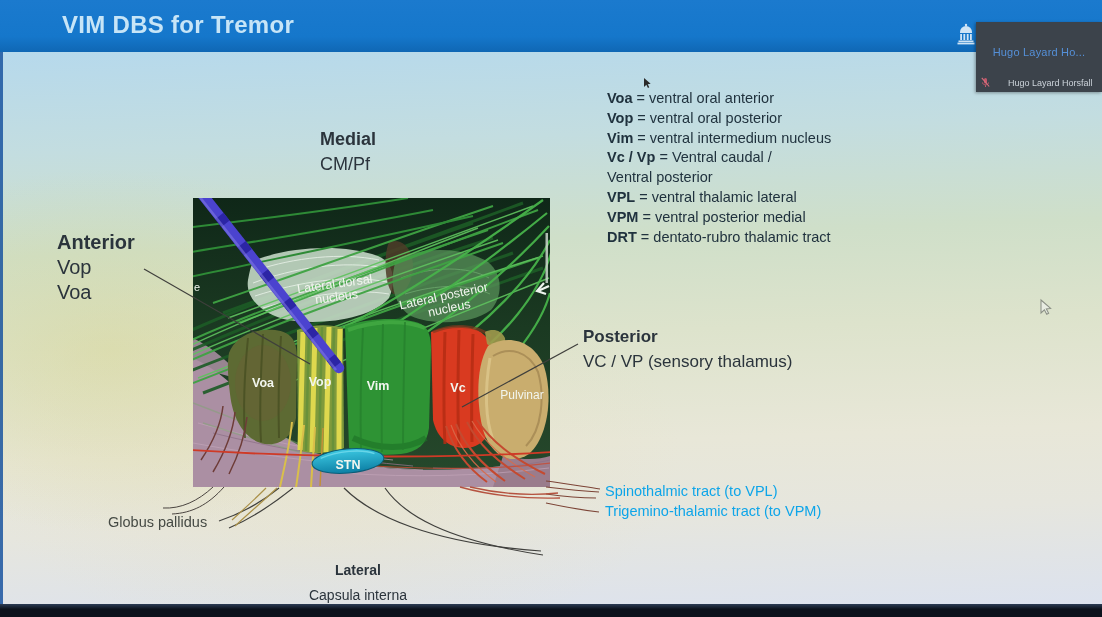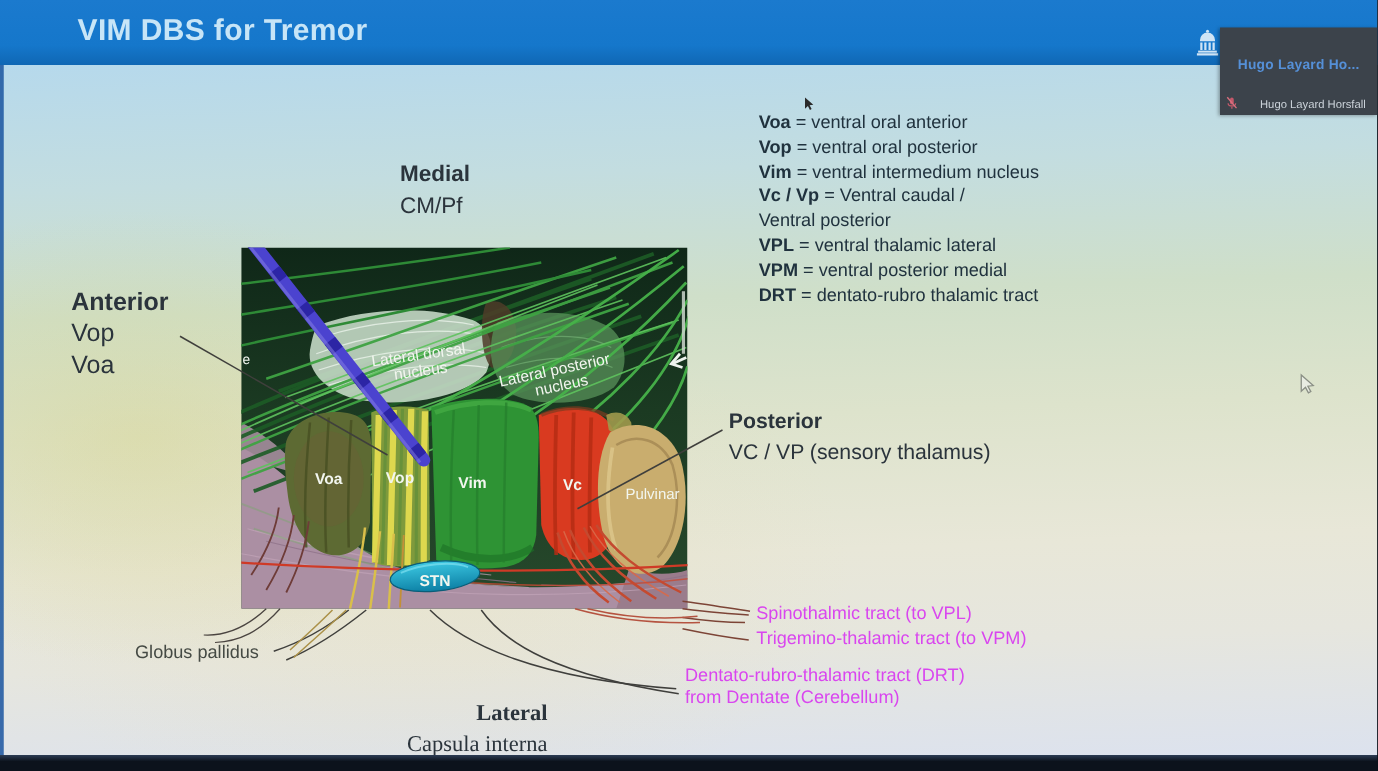--- a/index.html
+++ b/index.html
@@ -16,39 +16,39 @@
   .title{position:absolute;left:62px;top:11px;font-size:24px;font-weight:600;
     color:#c7e5f7;letter-spacing:.3px;}
   .left-strip{position:absolute;left:0;top:52px;width:3px;height:552px;background:#1a55a0;opacity:.85;}
   .bottom-bar{position:absolute;left:0;top:604px;width:1102px;height:13px;
     background:linear-gradient(180deg,#2c3c55 0%,#0c121c 40%);}
   
   .lbl{position:absolute;color:#2b343c;}
   .medial{left:320px;top:127px;width:122px;font-size:18px;line-height:25px;}
   .anterior{left:57px;top:230px;font-size:20px;line-height:25px;}
   .posterior{left:583px;top:324px;font-size:17px;line-height:25px;}
-  .lateralblk{left:278px;top:558px;width:160px;text-align:right;font-size:18px;line-height:25px;font-family:Liberation Serif, serif;}
+  .lateralblk{left:278px;top:558px;width:160px;text-align:center;font-size:14px;line-height:25px;}
   .b{font-weight:bold;}
   .legend{position:absolute;left:607px;top:89px;width:275px;font-size:14.5px;
     line-height:19.8px;color:#20323e;}
-  .tract{position:absolute;font-size:14.5px;color:#d946ef;}
+  .tract{position:absolute;font-size:14.5px;color:#0ea5e9;}
   .t-spino{left:605px;top:483px;}
   .t-trige{left:605px;top:503px;}
   .t-dent{left:548px;top:533px;line-height:16.5px;}
   .t-glob{left:108px;top:514px;color:#454a44;}
   
   .figure{position:absolute;left:193px;top:198px;width:357px;height:289px;}
   .figure svg{display:block;}
   
   .overlay{position:absolute;left:0;top:0;width:1102px;height:617px;pointer-events:none;}
   
   .vtile{position:absolute;left:976px;top:22px;width:126px;height:70px;background:#3c434b;
     box-shadow:-1px 1px 3px rgba(0,0,0,.35);}
   .vname{position:absolute;left:0;top:24px;width:126px;text-align:center;
-    font-size:11px;font-weight:bold;color:#5590d8;letter-spacing:.2px;}
+    font-size:11px;font-weight:normal;color:#5590d8;letter-spacing:.2px;}
   .vbottom{position:absolute;left:5px;bottom:4px;display:flex;align-items:center;gap:18px;}
   .vbname{font-size:9px;color:#ccd3da;}
   .ucl-icon{position:absolute;left:957px;top:23px;}
 </style>
 </head>
 <body>
 
 <div class="screen">
   <div class="slide"></div>
 
@@ -96,24 +96,20 @@
     <div><span class="b">Vim</span><span> = ventral intermedium nucleus</span></div>
     <div><span class="b">Vc / Vp</span><span> = Ventral caudal /</span></div>
     <div><span class="b"></span><span>Ventral posterior</span></div>
     <div><span class="b">VPL</span><span> = ventral thalamic lateral</span></div>
     <div><span class="b">VPM</span><span> = ventral posterior medial</span></div>
     <div><span class="b">DRT</span><span> = dentato-rubro thalamic tract</span></div>
   </div>
 
   <div class="tract t-spino">Spinothalmic tract (to VPL)</div>
   <div class="tract t-trige">Trigemino-thalamic tract (to VPM)</div>
-  <div class="tract t-dent">
-    <div>Dentato-rubro-thalamic tract (DRT)</div>
-    <div>from Dentate (Cerebellum)</div>
-  </div>
   <div class="tract t-glob">Globus pallidus</div>
 
   <div class="figure">
     <svg width="357" height="289" viewBox="0 0 357 289">
       <defs>
         <linearGradient id="bgG" x1="0" y1="0" x2="0" y2="1">
           <stop offset="0" stop-color="#0f2718"></stop>
             <stop offset="0.45" stop-color="#1b3a22"></stop>
             <stop offset="1" stop-color="#27492c"></stop>
         </linearGradient>

